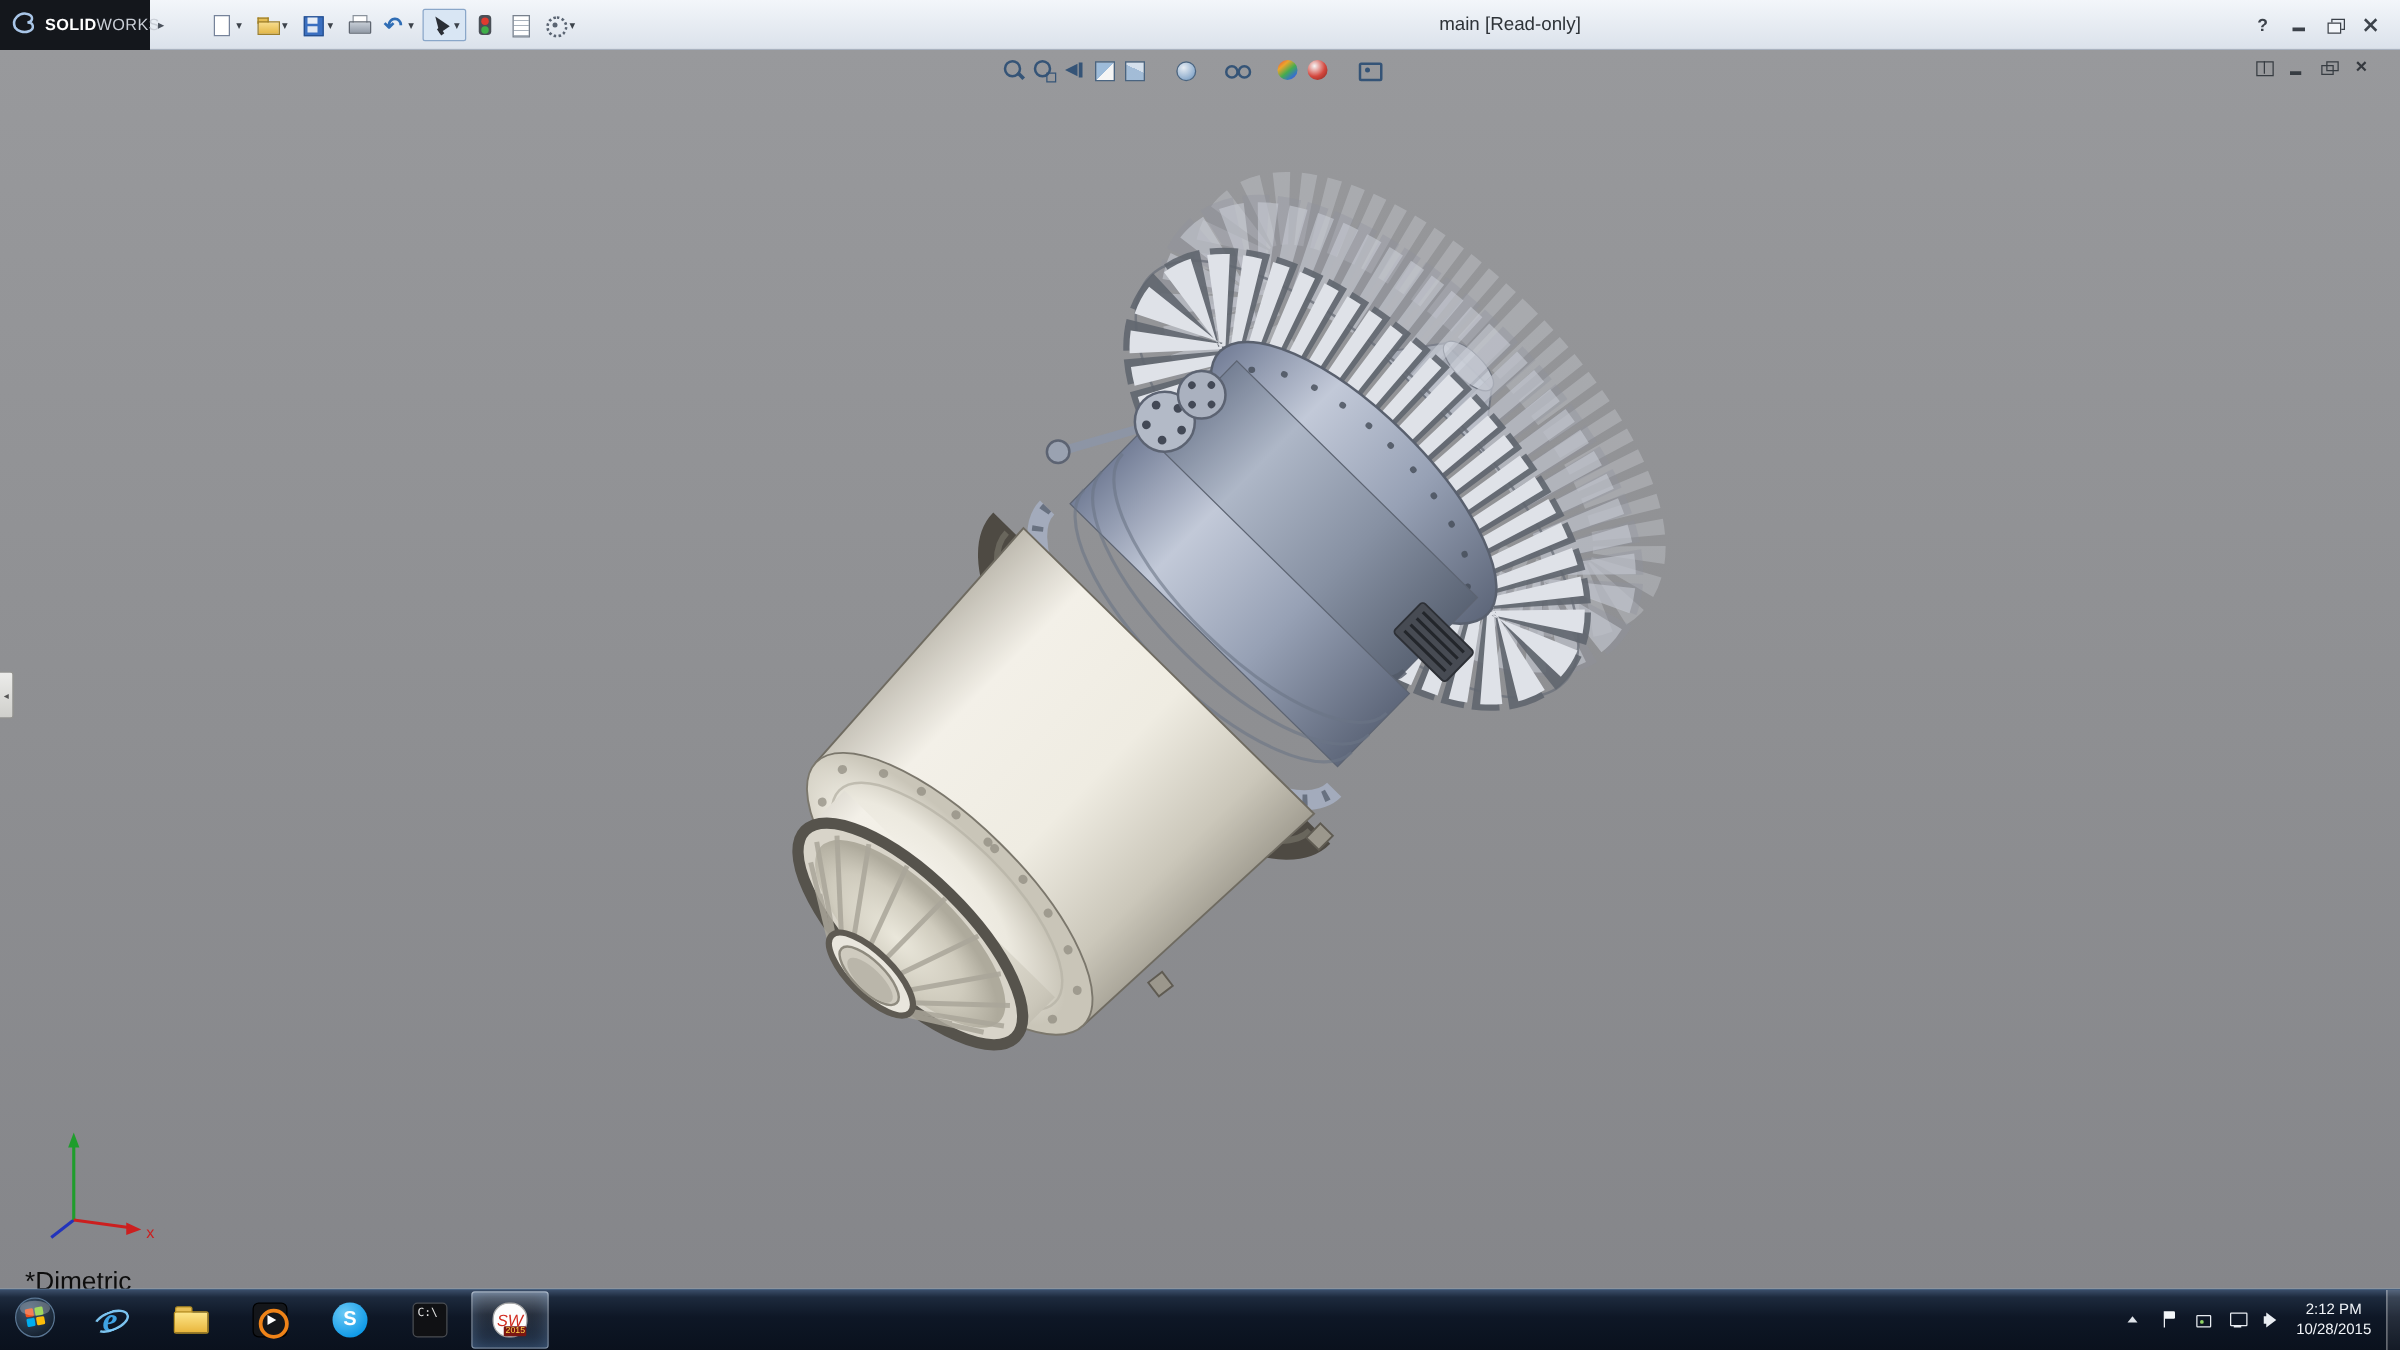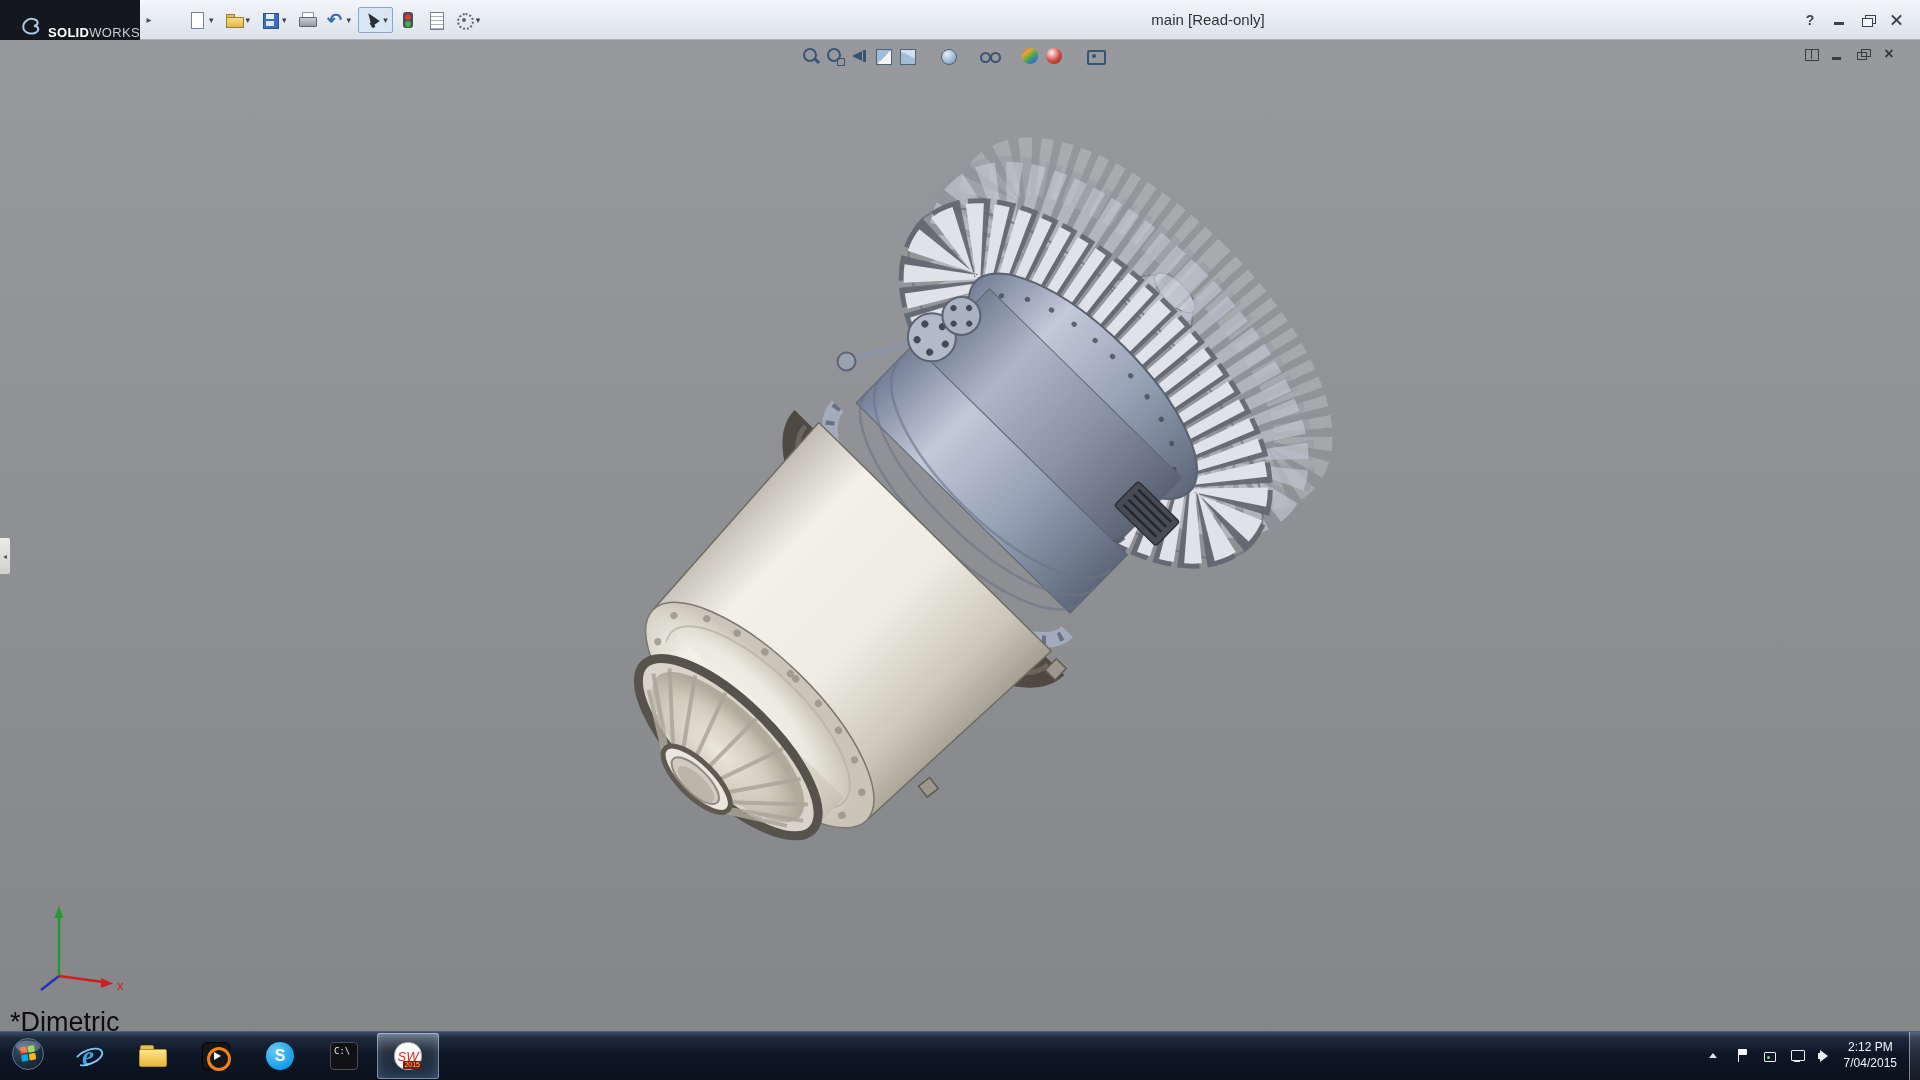--- a/index.html
+++ b/index.html
@@ -2,21 +2,21 @@
 <html style="--tb1: #f3f6fa; --tb2: #dbe2eb; --brand: #14171c; --vp1: #98999c; --vp2: #85868a; --accent_red: #d12b1f;"><head>
 <meta charset="utf-8">
 <style>
   * { box-sizing: border-box; margin: 0; padding: 0; }
   html,body { width:1920px; height:1080px; overflow:hidden; font-family:"Liberation Sans", sans-serif; }
 
   
   .titlebar { position:relative; z-index:5; height:40px; display:flex; align-items:center;
     background:linear-gradient(var(--tb1,#f3f6fa), var(--tb2,#dbe2eb));
     border-bottom:1px solid #a9b2bf; }
-  .brand { width:140px; height:40px; background:var(--brand,#14171c); display:flex; align-items:flex-end; gap:6px; padding-left:20px; flex:0 0 auto; }
+  .brand { width:120px; height:40px; background:var(--brand,#14171c); display:flex; align-items:center; gap:6px; padding-left:8px; flex:0 0 auto; }
   .brand-text { color:#fff; font-size:13px; letter-spacing:.3px; white-space:nowrap; }
   .brand-text .lt { font-weight:400; color:#c9ced6; }
   .brand-text .bd { font-weight:700; }
   .menu-expand { width:18px; height:40px; display:flex; align-items:center; justify-content:center; font-size:10px; color:#4a515b; cursor:default; }
   .tb-toolbar { display:flex; align-items:center; margin-left:26px; gap:2px; }
   .tool { display:flex; align-items:center; padding:2px 2px; border:1px solid transparent; border-radius:2px; }
   .tool.active { border-color:#8aa7c9; background:#d9e6f4; }
   .ticon { width:20px; height:20px; position:relative; display:inline-block; text-align:center; }
   .caret { font-size:9px; color:#3c424a; padding:0 2px; }
   .tb-title { position:absolute; left:1208px; transform:translateX(-50%); font-size:15px; color:#2e3338; white-space:nowrap; }
@@ -88,21 +88,21 @@
   .shape-tile-window::before { left:3px; top:4px; width:12px; height:10px; border:1.5px solid #373c42; }
   .shape-tile-window::after { left:8.5px; top:4px; width:1.5px; height:10px; background:#373c42; }
   .shape-minimize-doc::before { left:4px; top:12px; width:9px; height:2.5px; background:#373c42; }
   .shape-restore-doc::before { left:3px; top:7px; width:8px; height:6px; border:1.5px solid #373c42; z-index:1; }
   .shape-restore-doc::after { left:7px; top:4px; width:8px; height:6px; border:1.5px solid #373c42; }
 
   .collapse-tab { position:absolute; left:0; top:497px; width:11px; height:38px;
      background:linear-gradient(#ececea,#cfcfcb); border:1px solid #93938f; border-left:none;
      border-radius:0 3px 3px 0; display:flex; align-items:center; justify-content:center; font-size:8px; color:#555; }
 
-  .orient-label { position:absolute; left:10px; bottom:-7px; font-size:27px; color:#0d0d0d; }
+  .orient-label { position:absolute; left:20px; bottom:-7px; font-size:21px; color:#0d0d0d; }
   .triad { position:absolute; left:11px; top:840px; }
 
   
   .taskbar { position:relative; z-index:6; height:49px; display:flex; align-items:center;
      background:linear-gradient(180deg,#3a4d68 0%, #1d2a3d 12%, #0e1726 45%, #0a111d 100%);
      border-top:1px solid #46607f; }
   .start-button { width:56px; height:49px; display:flex; align-items:center; justify-content:center; }
   .taskbar-apps { display:flex; align-items:center; }
   .task-btn { width:62px; height:46px; margin:0 1px; display:flex; align-items:center; justify-content:center; border-radius:3px; }
   .task-btn.active { background:linear-gradient(rgba(255,255,255,.30), rgba(255,255,255,.10) 40%, rgba(70,110,160,.30));
@@ -401,17 +401,17 @@
   <div class="tray" data-name="system-tray">
     <div class="tray" data-name="tray-icons" style="gap:10px;">
         <span class="tray-icon" data-name="hidden-icons-icon"></span>
         <span class="tray-icon" data-name="action-center-icon"></span>
         <span class="tray-icon" data-name="usb-icon"></span>
         <span class="tray-icon" data-name="network-icon"></span>
         <span class="tray-icon" data-name="volume-icon"></span>
       </div>
     <div class="clock" data-name="taskbar-clock">
       <div data-name="clock-time">2:12 PM</div>
-      <div data-name="clock-date">7/04/2015</div>
+      <div data-name="clock-date">10/28/2015</div>
     </div>
     <div class="show-desktop" data-name="show-desktop-button"></div>
   </div>
 </div>
 
 </body></html>

